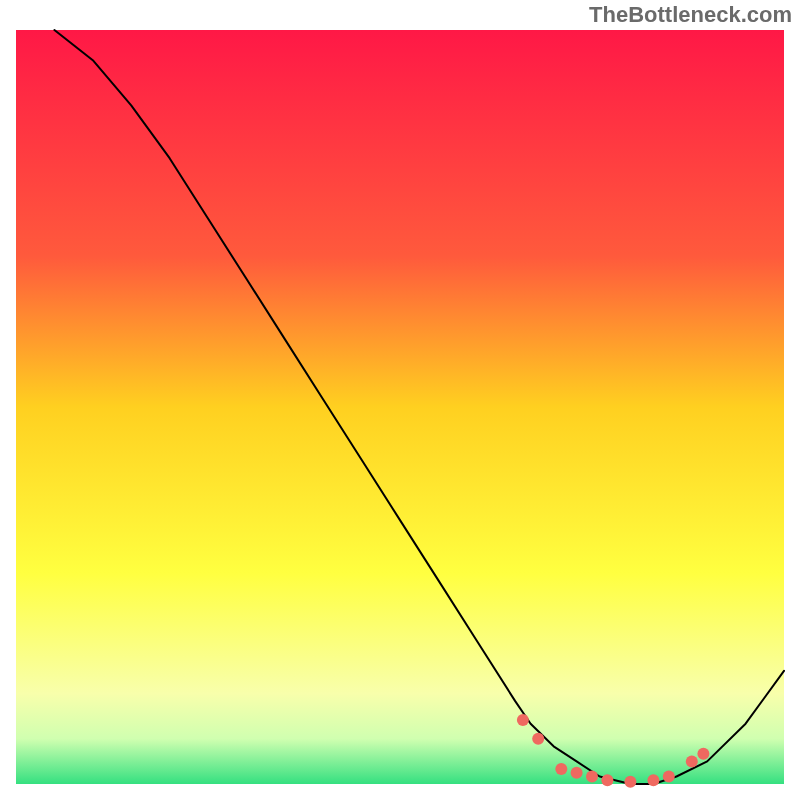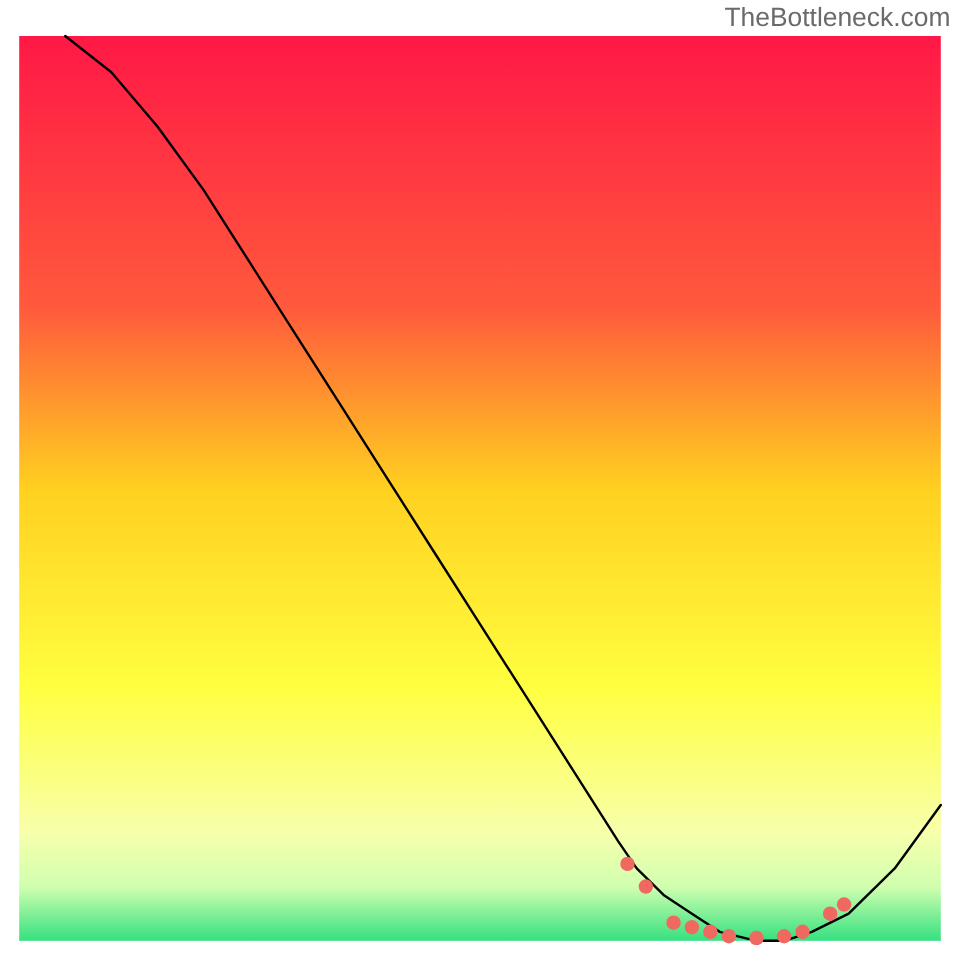--- a/index.html
+++ b/index.html
@@ -15,21 +15,21 @@
     width: 800px;
     height: 800px;
     position: relative;
   }
   .watermark {
     position: absolute;
     top: 2px;
     right: 8px;
     font-size: 22px;
     color: #6a6a6a;
-    font-weight: normal;
+    font-weight: bold;
     z-index: 10;
   }
   svg {
     display: block;
   }
 </style>
 </head>
 <body>
 
 <div class="chart-container">

